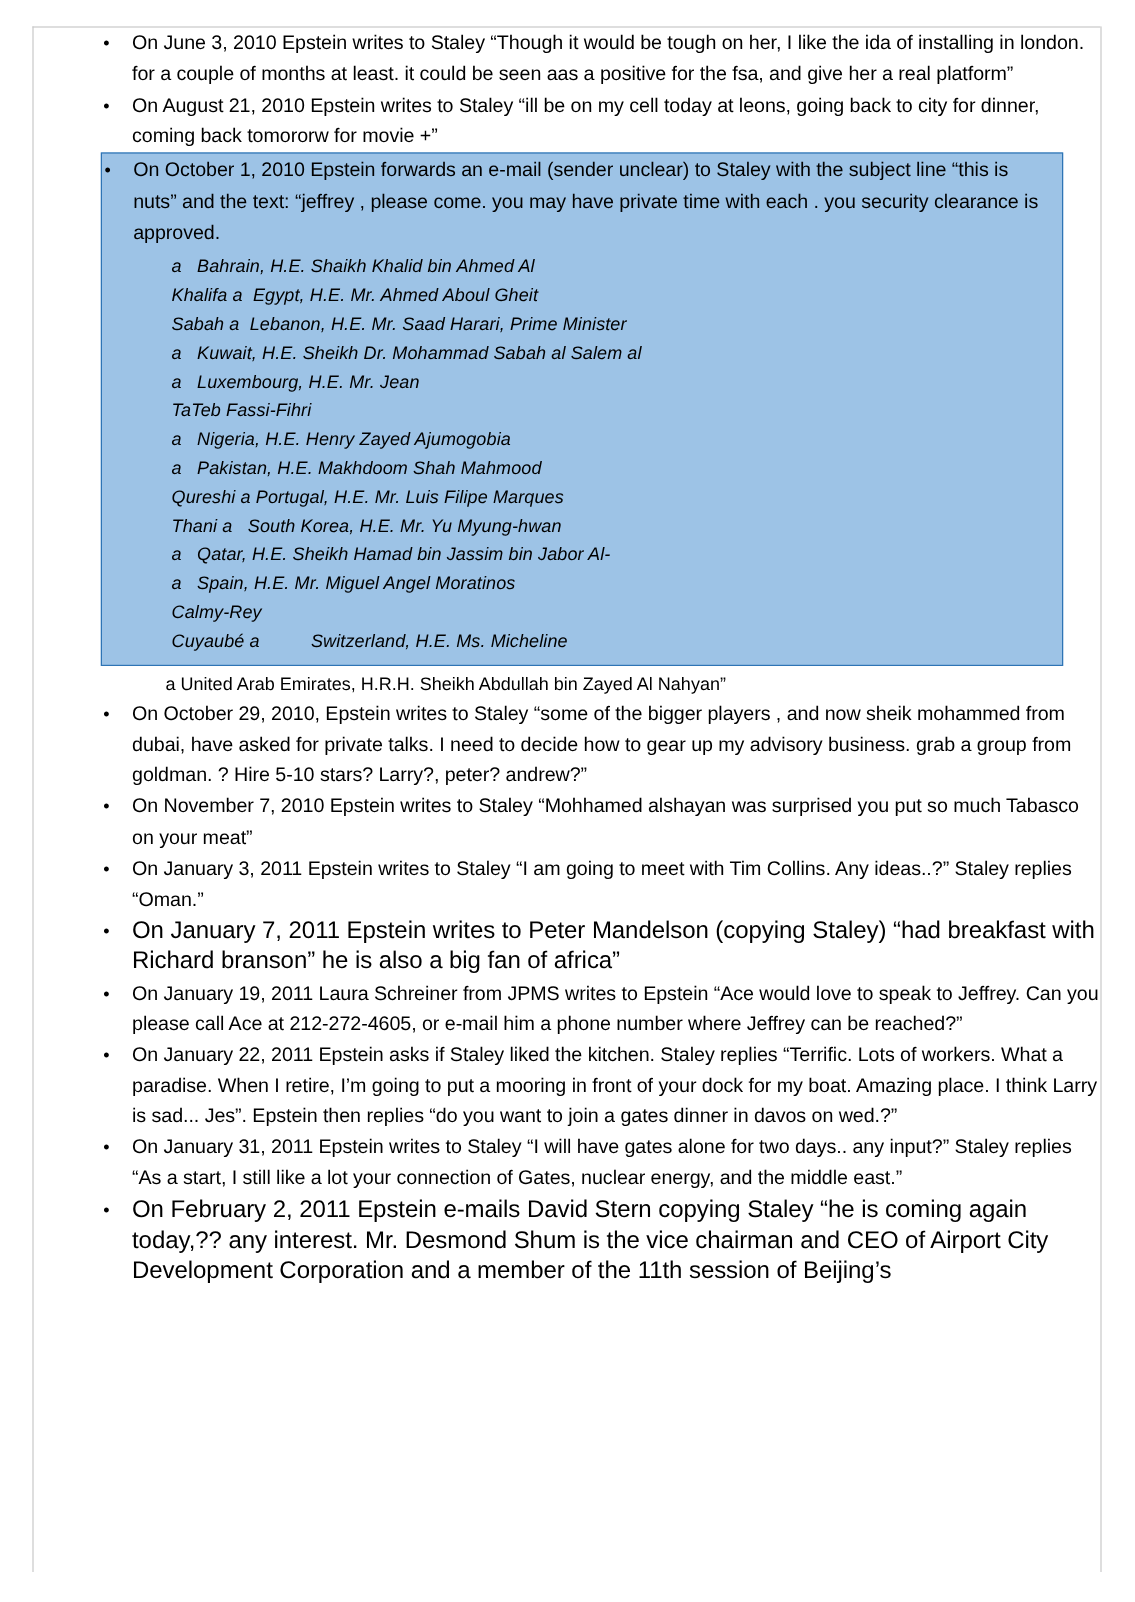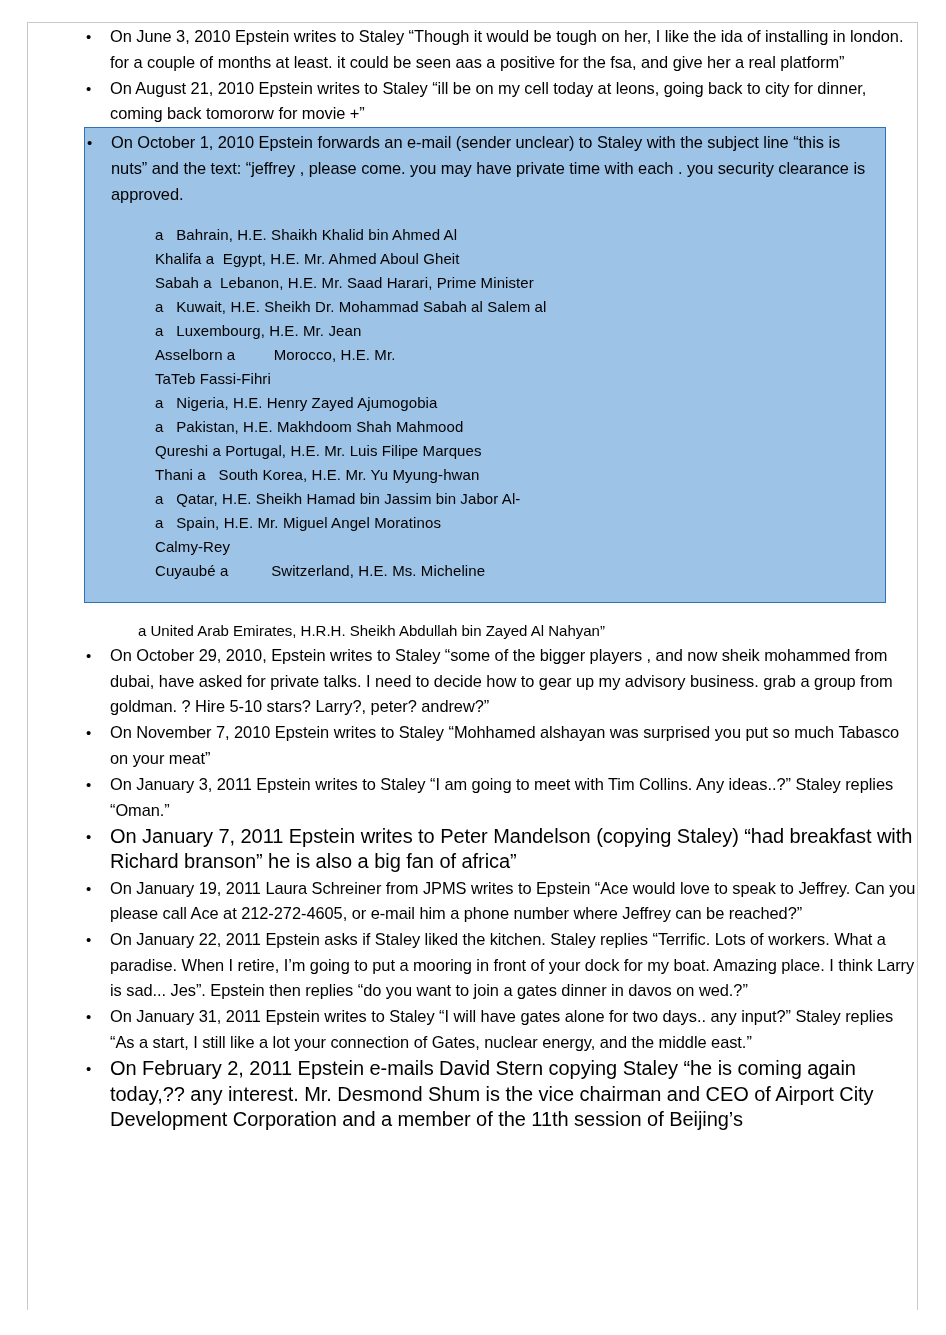--- a/index.html
+++ b/index.html
@@ -88,23 +88,24 @@
     padding-left: 26px;
     margin: 0;
   }
   .highlight-block li.bullet > .marker {
     left: 2px;
   }
   .highlight-block .txt {
     padding-right: 12px;
   }
   .sub-lines {
-    margin: 16px;
+    margin: 4px;
     padding: 0 0 0 0;
     list-style: none;
+    font-style: italic;
   }
   .sub-lines li {
     font-size: 15px;
     line-height: 24px;
     padding-left: 28px;
     letter-spacing: 0.1px;
     white-space: pre-wrap;
   }
   .smallcap {
     font-size: 20px;
@@ -136,36 +137,35 @@
           <ul class="bullets">
             <li class="bullet">
               <span class="marker">•</span>
               <span class="txt">On October 1, 2010 Epstein forwards an e-mail (sender unclear) to Staley with the subject line “this is nuts” and the text: “jeffrey , please come. you may have private time with each . you security clearance is approved.</span>
               <ul class="sub-lines">
                 <li>a   Bahrain, H.E. Shaikh Khalid bin Ahmed Al</li>
                 <li>Khalifa a  Egypt, H.E. Mr. Ahmed Aboul Gheit</li>
                 <li>Sabah a  Lebanon, H.E. Mr. Saad Harari, Prime Minister</li>
                 <li>a   Kuwait, H.E. Sheikh Dr. Mohammad Sabah al Salem al</li>
                 <li>a   Luxembourg, H.E. Mr. Jean</li>
-                <li>Asselborn a         Morocco, H.E. Mr.</li>
                 <li>TaTeb Fassi-Fihri</li>
                 <li>a   Nigeria, H.E. Henry Zayed Ajumogobia</li>
                 <li>a   Pakistan, H.E. Makhdoom Shah Mahmood</li>
                 <li>Qureshi a Portugal, H.E. Mr. Luis Filipe Marques</li>
                 <li>Thani a   South Korea, H.E. Mr. Yu Myung-hwan</li>
                 <li>a   Qatar, H.E. Sheikh Hamad bin Jassim bin Jabor Al-</li>
                 <li>a   Spain, H.E. Mr. Miguel Angel Moratinos</li>
                 <li>Calmy-Rey</li>
                 <li>Cuyaubé a          Switzerland, H.E. Ms. Micheline</li>
               </ul>
             </li>
           </ul>
         </div>
         <ul class="bullets">
-          <li style="list-style:none; padding-left:110px; font-size:15px; line-height:24px; margin-top:16px;">a   United Arab Emirates, H.R.H. Sheikh Abdullah bin Zayed Al Nahyan”</li>
+          <li style="list-style:none; padding-left:110px; font-size:15px; line-height:24px; margin-top:4px;">a   United Arab Emirates, H.R.H. Sheikh Abdullah bin Zayed Al Nahyan”</li>
         </ul>
       </li>
 
       <li class="bullet">
         <span class="marker">•</span>
         <span class="txt">On October 29, 2010, Epstein writes to Staley “some of the bigger players , and now sheik mohammed from dubai, have asked for private talks. I need to decide how to gear up my advisory business. grab a group from goldman. ? Hire 5-10 stars?     Larry?, peter? andrew?”</span>
       </li>
 
       <li class="bullet">
         <span class="marker">•</span>

